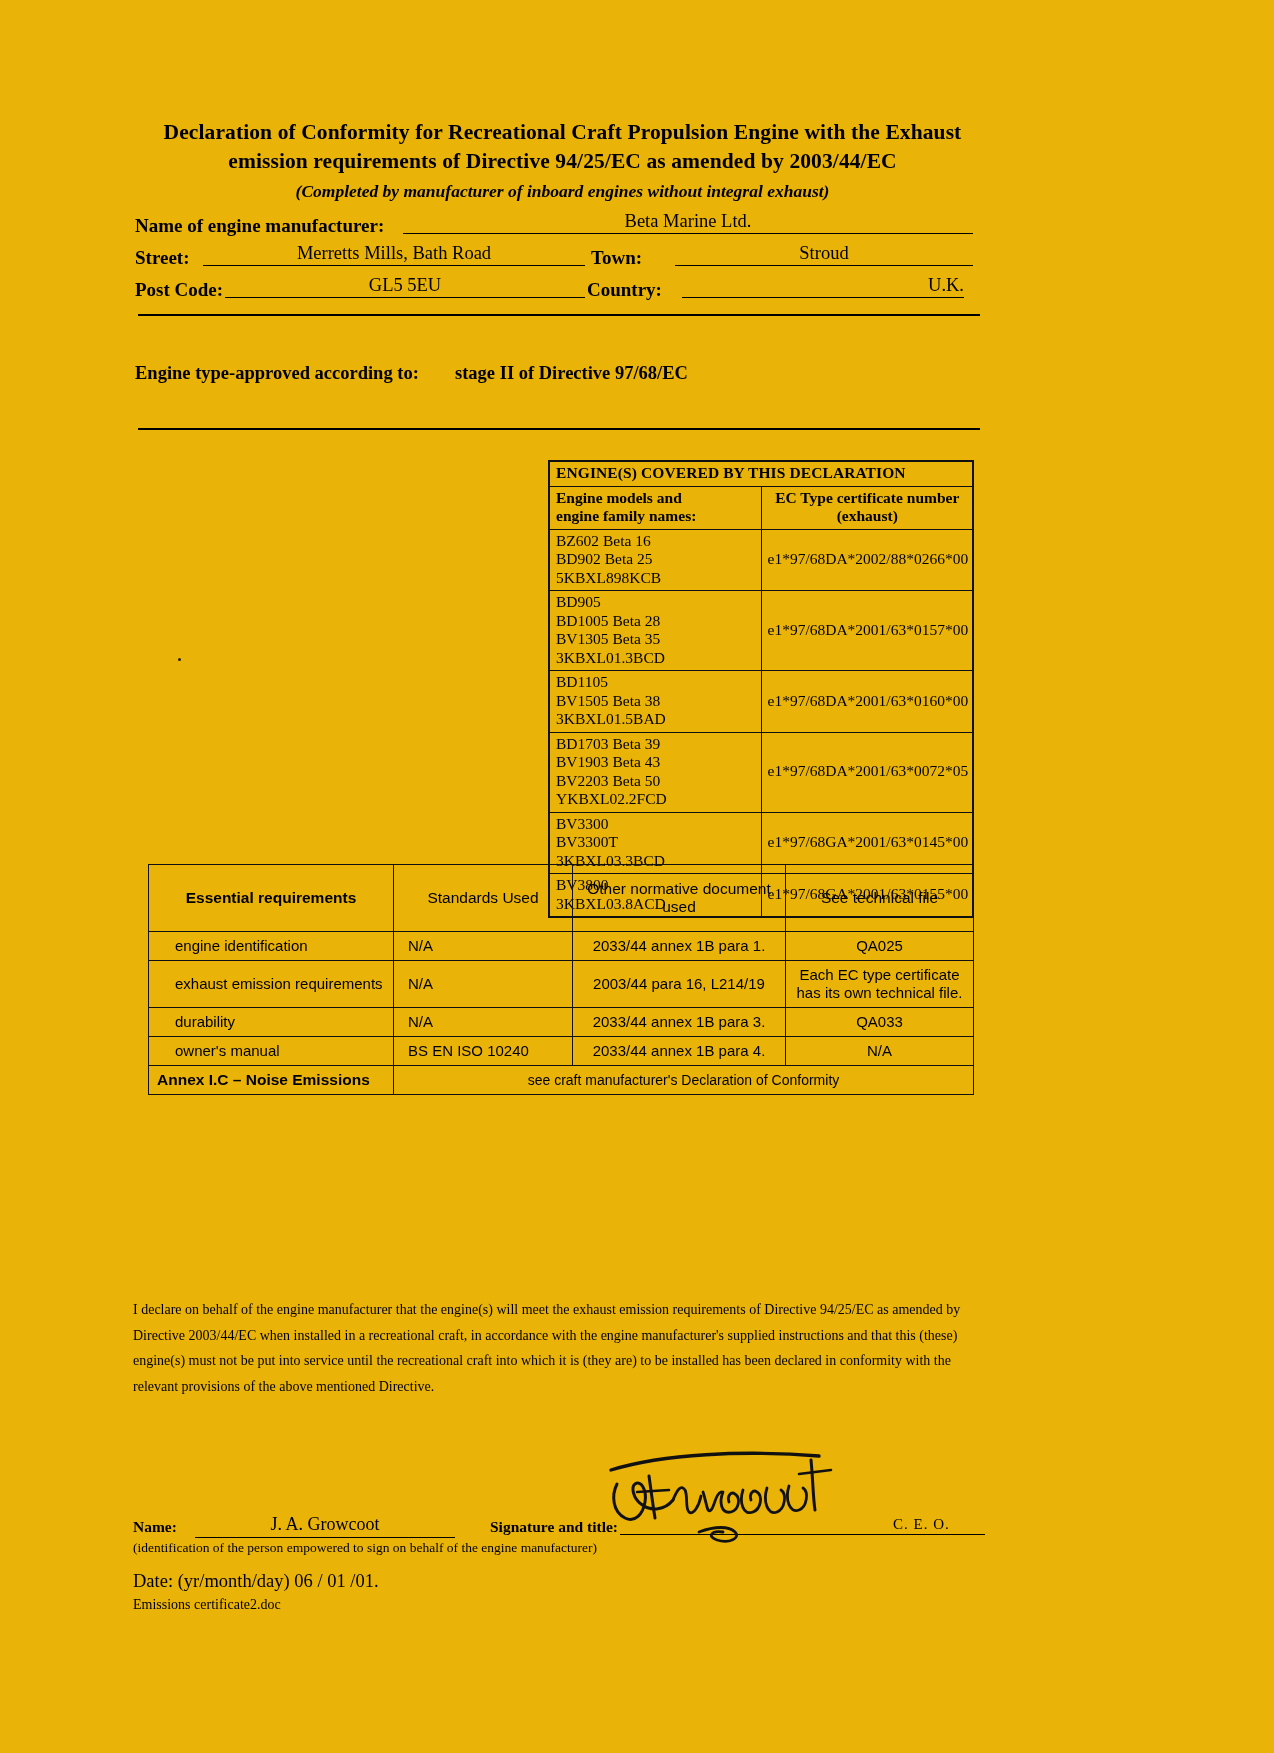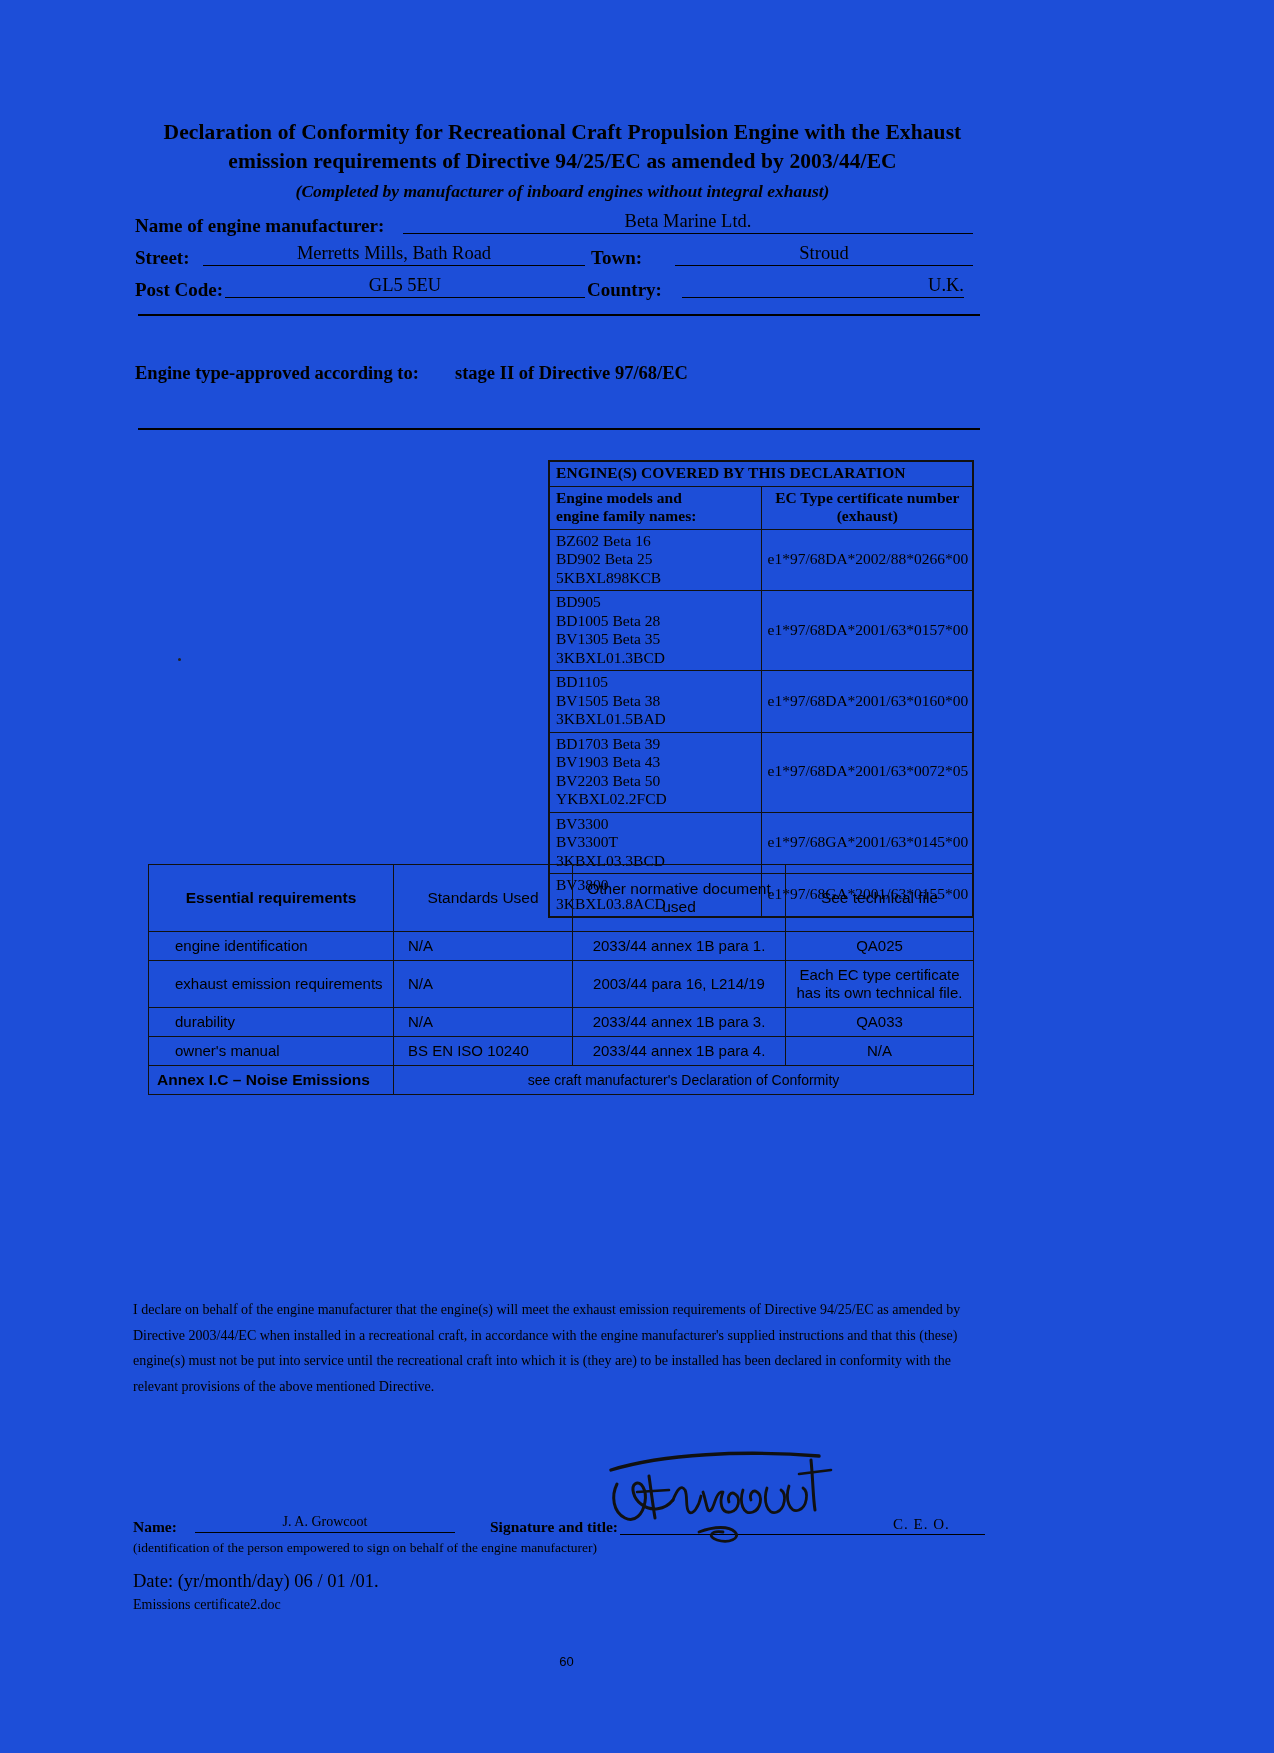--- a/index.html
+++ b/index.html
@@ -13,21 +13,21 @@
     position: relative;
     font-family: "Liberation Serif", serif;
     color: #000000;
     overflow: hidden;
   }
   .page {
     position: absolute;
     left: 0; top: 0;
     width: 1274px;
     height: 1753px;
-    background: #1d4ed8;
+    background: #eab308;
   }
 
   
   .title-block {
     position: absolute;
     left: 140px;
     top: 118px;
     width: 845px;
     text-align: center;
   }
@@ -234,21 +234,21 @@
     position: absolute;
     left: 0; top: 88px;
     font-weight: bold;
     font-size: 15.5px;
   }
   .sig-name-value {
     position: absolute;
     left: 62px; top: 84px;
     width: 260px;
     text-align: center;
-    font-size: 14px;
+    font-size: 18px;
     border-bottom: 1.5px solid #000;
     padding-bottom: 2px;
   }
   .sig-title-label {
     position: absolute;
     left: 357px; top: 88px;
     font-weight: bold;
     font-size: 15.5px;
     white-space: nowrap;
   }
@@ -479,15 +479,14 @@
         <path d="M96 92 C112 86, 126 86, 132 92 C138 98, 126 104, 114 100 C104 97, 108 90, 120 92" stroke-width="2.8"></path>
       </g>
     </svg>
   </div>
 
   <div class="date-line">
     <span>Date: (yr/month/day)</span>
     <span>06 / 01 /01.</span>
   </div>
   <div class="docname">Emissions certificate2.doc</div>
-  <div class="pagenum">60</div>
 
 </div>
 
 </body></html>

